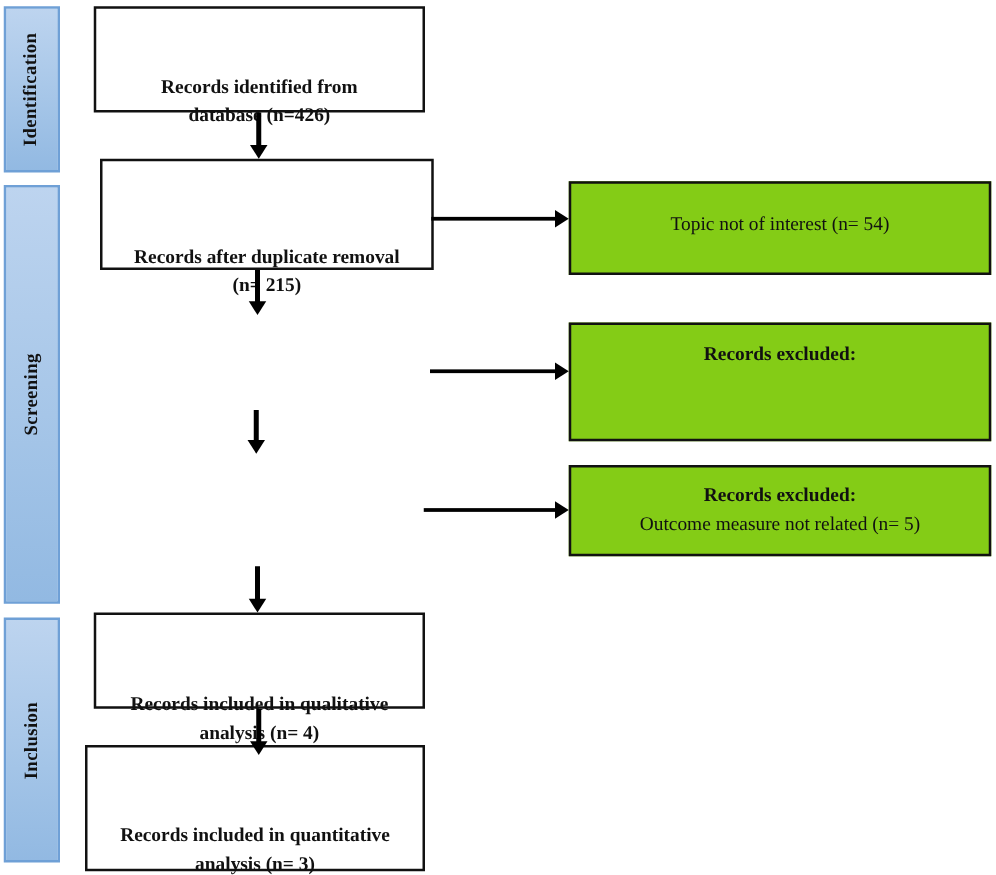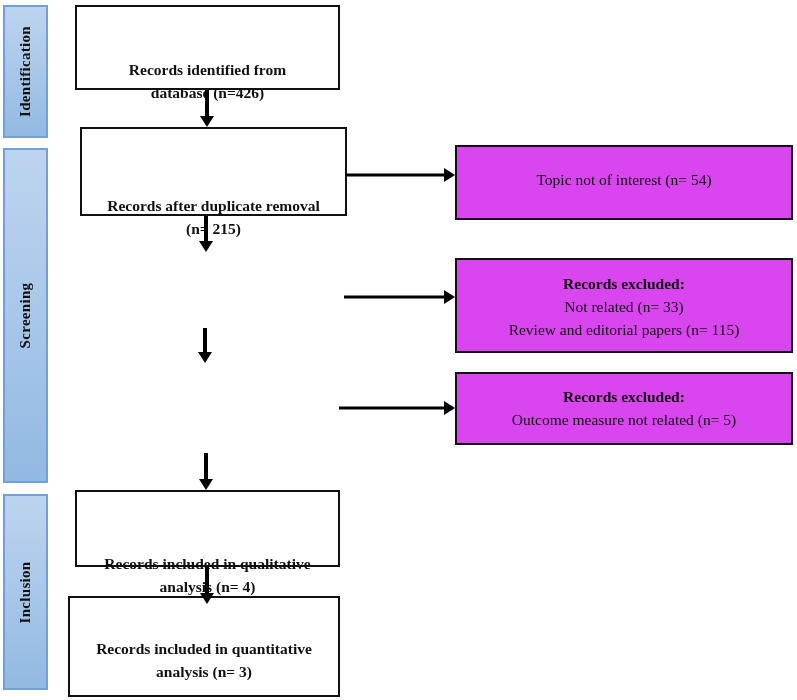--- a/index.html
+++ b/index.html
@@ -47,29 +47,29 @@
     font-weight: bold;
     font-size: 15.5px;
     line-height: 23px;
   }
   .flow-box .box-text { white-space: pre-line; margin-top: 39px; }
   .box-1 { left: 75px; top: 5px;   width: 265px; height: 85px;  padding-top: 12px; }
   .box-2 { left: 80px; top: 127px; width: 267px; height: 89px;  padding-top: 26px; }
   .box-3 { left: 80px; top: 252px; width: 265px; height: 76px;  padding-top: 11px; }
   .box-4 { left: 75px; top: 363px; width: 265px; height: 90px;  padding-top: 13px; }
   .box-5 { left: 75px; top: 490px; width: 265px; height: 77px;  padding-top: 21px; }
-  .box-6 { left: 68px; top: 596px; width: 272px; height: 101px; }
+  .box-6 { left: 68px; top: 596px; width: 272px; height: 101px; padding-top: 20px; }
 
   
   .side-box {
     position: absolute;
     left: 455px;
     width: 338px;
     border: 2px solid #111111;
-    background: #d946ef;
+    background: #84cc16;
     box-sizing: border-box;
     text-align: center;
     font-size: 15.5px;
     line-height: 23px;
   }
   .side-box .side-title { font-weight: bold; }
   .side-box .side-title:empty { display: none; }
   .side-box .side-text { white-space: pre-line; }
   .rbox-1 { top: 145px; height: 75px; padding-top: 21px; }
   .rbox-2 { top: 258px; height: 95px; padding-top: 12px; }
@@ -143,22 +143,20 @@
     <div class="box-text">Records included in quantitative
 analysis (n= 3)</div>
   </div>
 
   <div class="side-box rbox-1">
 
     <div class="side-text">Topic not of interest (n= 54)</div>
   </div>
   <div class="side-box rbox-2">
     <div class="side-title">Records excluded:</div>
-    <div class="side-text">Not related (n= 33)
-Review and editorial papers (n= 115)</div>
   </div>
   <div class="side-box rbox-3">
     <div class="side-title">Records excluded:</div>
     <div class="side-text">Outcome measure not related (n= 5)</div>
   </div>
 
   <div class="v-arrow va-1">
     <div class="shaft"></div>
     <div class="head"></div>
   </div>

